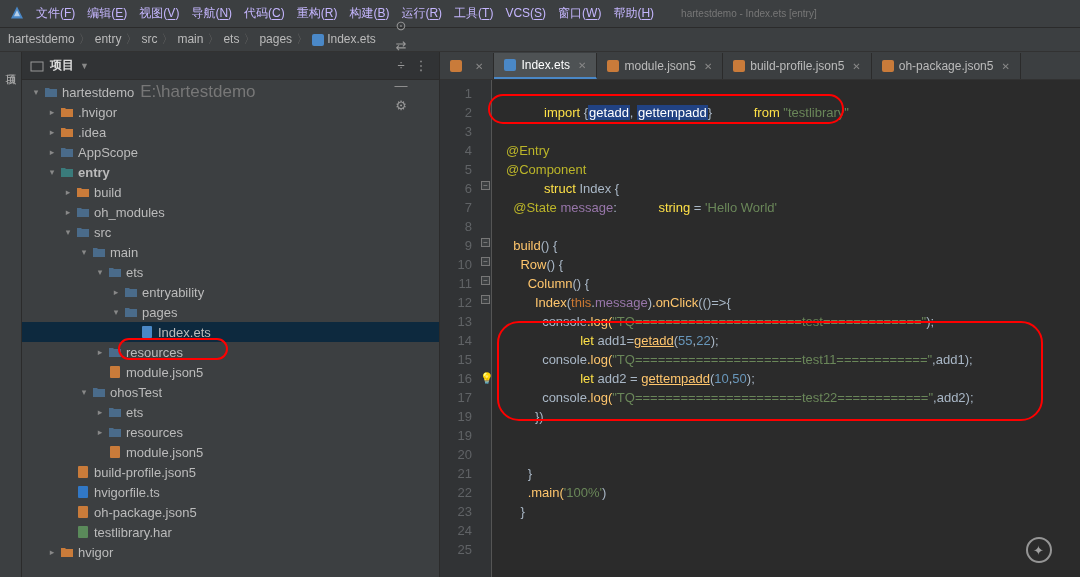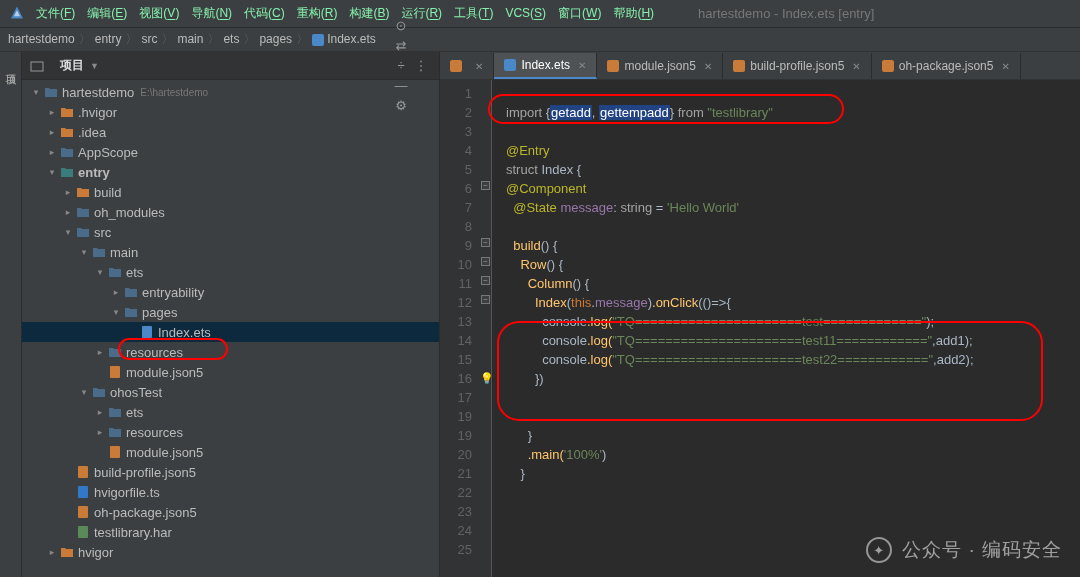--- a/index.html
+++ b/index.html
@@ -1,22 +1,22 @@
 <!DOCTYPE html>
 <html><head>
 <meta charset="utf-8">
 <style>
 * { margin:0; padding:0; box-sizing:border-box; font-family:"Segoe UI",Arial,sans-serif; }
 body { width:1080px; height:577px; background:#2b2b2b; color:#bbb; overflow:hidden; position:relative; }
 .menubar { height:28px; background:#3c3f41; display:flex; align-items:center; padding:0 8px; font-size:12px; border-bottom:1px solid #2b2b2b; }
 .menubar .logo { width:18px; height:18px; margin-right:10px; }
 .menubar .logo svg { width:18px; height:18px; }
-.menubar .mi { margin-right:12px; cursor:default; color:#86efac; }
+.menubar .mi { margin-right:12px; cursor:default; color:#c4b5fd; }
 .menubar .mi u { text-decoration:underline; text-underline-offset:2px; }
-.menubar .wt { margin-left:32px; color:#777; font-size:13px; }
+.menubar .wt { margin-left:15px; color:#777; font-size:10px; }
 .crumbs { height:24px; background:#3c3f41; display:flex; align-items:center; padding:0 8px; font-size:12px; border-bottom:1px solid #323232; }
 .crumbs .c { color:#bbb; }
 .crumbs .sep { color:#666; margin:0 4px; }
 .crumbs .ico { width:12px; height:12px; margin-right:3px; display:inline-block; vertical-align:middle; }
 .main { display:flex; height:calc(577px - 28px - 24px); }
 .gut { width:22px; background:#3c3f41; border-right:1px solid #2b2b2b; display:flex; flex-direction:column; align-items:center; padding-top:6px; }
 .gut .tab { writing-mode:vertical-rl; font-size:11px; color:#aaa; padding:8px 2px; cursor:default; }
 .side { width:418px; background:#3c3f41; border-right:1px solid #2b2b2b; display:flex; flex-direction:column; }
 .side-hdr { height:28px; background:#313335; display:flex; align-items:center; padding:0 8px; font-size:12px; border-bottom:1px solid #2b2b2b; }
 .side-hdr .title { font-weight:bold; color:#ddd; }
@@ -26,41 +26,41 @@
 .tree { flex:1; overflow:auto; font-size:13px; padding-top:2px; }
 .node { height:20px; display:flex; align-items:center; cursor:default; }
 .node .arr { width:12px; text-align:center; color:#888; font-size:9px; margin-right:2px; }
 .node .ic { width:14px; height:14px; margin-right:4px; display:flex; align-items:center; justify-content:center; }
 .node .lbl { color:#bbb; white-space:nowrap; }
 .node.sel { background:#0d293e; }
 .folder-orange svg path { fill:#c97b3a; }
 .folder-blue svg path { fill:#4a6b8a; }
 .folder-teal svg path { fill:#3a7b7b; }
 .file-json svg { fill:#c97b3a; }
-.path-hint { color:#777; margin-left:6px; font-size:10px; }
+.path-hint { color:#777; margin-left:6px; font-size:17px; }
 .red-ring { position:absolute; border:2px solid #f00; border-radius:14px; pointer-events:none; }
 .ring1 { left:118px; top:338px; width:110px; height:22px; }
 .ring2 { left:488px; top:94px; width:356px; height:30px; border-radius:18px; }
 .ring3 { left:497px; top:321px; width:546px; height:100px; border-radius:22px; }
 .editor { flex:1; display:flex; flex-direction:column; background:#2b2b2b; }
 .tabs { height:28px; background:#3c3f41; display:flex; align-items:flex-end; border-bottom:1px solid #323232; }
 .tab-e { height:26px; display:flex; align-items:center; padding:0 10px; font-size:12px; color:#bbb; border-right:1px solid #2b2b2b; cursor:default; }
 .tab-e.active { background:#4e5254; border-bottom:2px solid #4a88c7; color:#fff; }
 .tab-e .tic { width:12px; height:12px; margin-right:5px; }
 .tab-e .x { margin-left:8px; color:#888; font-size:10px; }
 .code { flex:1; display:flex; font-family:Consolas,monospace; font-size:13px; line-height:19px; }
 .lnums { width:40px; background:#313335; color:#606366; text-align:right; padding:4px 8px 0 0; user-select:none; }
 .lnums div { height:19px; }
 .fold { width:12px; background:#313335; border-right:1px solid #555; position:relative; }
 .fold .fm { position:absolute; left:1px; width:9px; height:9px; border:1px solid #777; background:#3c3f41; font-size:8px; line-height:7px; text-align:center; color:#999; }
 .bulb { position:absolute; left:0px; width:12px; height:12px; color:#f0c040; font-size:11px; }
 .src { flex:1; padding:4px 0 0 14px; position:relative; }
 .src .ln { height:19px; white-space:pre; }
 .src .hl { background:#323232; position:absolute; left:0; right:0; height:19px; z-index:-1; }
-.kw { color:#a3a3a3; }
+.kw { color:#fde047;margin-left:38px; }
 .str { color:#6a8759; }
 .fn { color:#ffc66d; }
 .ty { color:#a9b7c6; }
 .dec { color:#bbb529; }
 .id { color:#9876aa; }
 .imp1 { background:#214283; color:#fff; padding:0 1px; }
 .txt { color:#a9b7c6; }
 .num { color:#6897bb; }
 .th { color:#cc7832; }
 .watermark { position:absolute; right:18px; bottom:14px; display:flex; align-items:center; color:rgba(255,255,255,0.55); font-size:19px; font-weight:500; pointer-events:none; letter-spacing:1px; }
@@ -86,21 +86,21 @@
 
 <div class="main">
   <div class="gut">
     <div class="tab">项目</div>
   </div>
   <div class="side">
     <div class="side-hdr">
       <svg width="14" height="14">
           <rect x="1" y="3" width="12" height="9" fill="none" stroke="#999"></rect>
         </svg>
-      <span class="title" style="margin-left:16px">项目</span>
+      <span class="title" style="margin-left:6px">项目</span>
       <span class="dd">▼</span>
       <span class="sp"></span>
       <span id="panel-btns">
           <span class="btn">⊙</span>
           <span class="btn">⇄</span>
           <span class="btn">÷</span>
           <span class="btn">—</span>
           <span class="btn">⚙</span>
         </span>
       <span class="btn">⋮</span>
@@ -397,30 +397,32 @@
           <div class="fm" style="top: 196px;">−</div>
           <div class="fm" style="top: 215px;">−</div>
           <div class="bulb" style="top: 289px;">💡</div>
         </div>
       <div class="src" id="src">
           <div class="hl" style="top: 289px;"></div>
           <div class="ln">&nbsp;</div>
           <div class="ln"><span class="kw">import</span> <span class="txt">{</span><span class="imp1">getadd</span><span class="txt">, </span><span class="imp1">gettempadd</span><span class="txt">}</span> <span class="kw">from</span> <span class="str">"testlibrary"</span></div>
           <div class="ln">&nbsp;</div>
           <div class="ln"><span class="dec">@Entry</span></div>
+          <div class="ln"><span class="dec">@Component</span></div>
           <div class="ln"><span class="kw">struct</span> <span class="ty">Index</span> <span class="txt">{</span></div>
-          <div class="ln"><span class="dec">@Component</span></div>
           <div class="ln">  <span class="dec">@State</span> <span class="id">message</span><span class="txt">:</span> <span class="kw">string</span> <span class="txt">=</span> <span class="str">'Hello World'</span></div>
           <div class="ln">&nbsp;</div>
           <div class="ln">  <span class="fn">build</span><span class="txt">() {</span></div>
           <div class="ln">    <span class="fn">Row</span><span class="txt">() {</span></div>
           <div class="ln">      <span class="fn">Column</span><span class="txt">() {</span></div>
           <div class="ln">        <span class="fn">Index</span><span class="txt">(</span><span class="th">this</span><span class="txt">.</span><span class="id">message</span><span class="txt">)</span><span class="fn">.onClick</span><span class="txt">(()=&gt;{</span></div>
           <div class="ln">          <span class="txt">console</span><span class="fn">.log(</span><span class="str">"TQ======================test============="</span><span class="txt">);</span></div>
+          <div class="ln">          <span class="kw">let</span> <span class="txt">add1=</span><span class="fn" style="text-decoration:underline">getadd</span><span class="txt">(</span><span class="num">55</span><span class="txt">,</span><span class="num">22</span><span class="txt">);</span></div>
           <div class="ln">          <span class="txt">console</span><span class="fn">.log(</span><span class="str">"TQ======================test11============"</span><span class="txt">,add1);</span></div>
+          <div class="ln">          <span class="kw">let</span> <span class="txt">add2 = </span><span class="fn" style="text-decoration:underline">gettempadd</span><span class="txt">(</span><span class="num">10</span><span class="txt">,</span><span class="num">50</span><span class="txt">);</span></div>
           <div class="ln">          <span class="txt">console</span><span class="fn">.log(</span><span class="str">"TQ======================test22============"</span><span class="txt">,add2);</span></div>
           <div class="ln">        <span class="txt">})</span></div>
           <div class="ln">&nbsp;</div>
           <div class="ln">&nbsp;</div>
           <div class="ln">      <span class="txt">}</span></div>
           <div class="ln">      <span class="fn">.main(</span><span class="str">'100%'</span><span class="txt">)</span></div>
           <div class="ln">    <span class="txt">}</span></div>
           <div class="ln">&nbsp;</div>
         </div>
     </div>
@@ -428,14 +430,13 @@
 </div>
 
 <div class="red-ring ring1"></div>
 <div class="red-ring ring2"></div>
 <div class="red-ring ring3"></div>
 
 <div class="watermark">
   <span class="wic">
       <span>✦</span>
     </span>
-  <span>公众号 · 编码安全</span>
 </div>
 
 </body></html>

